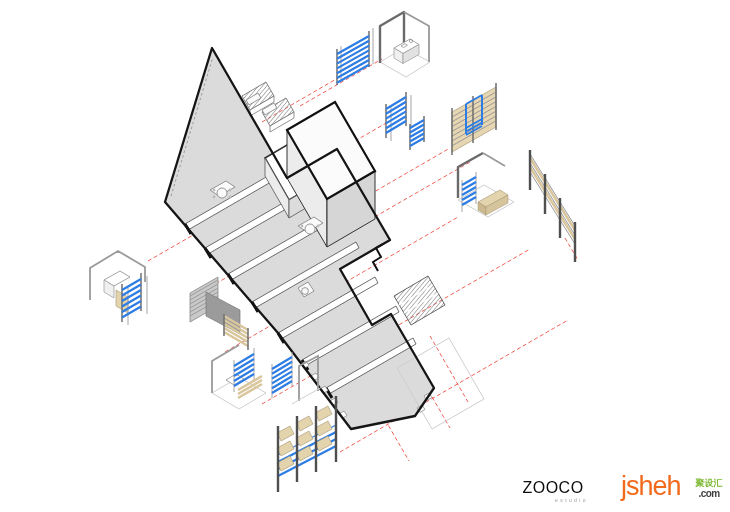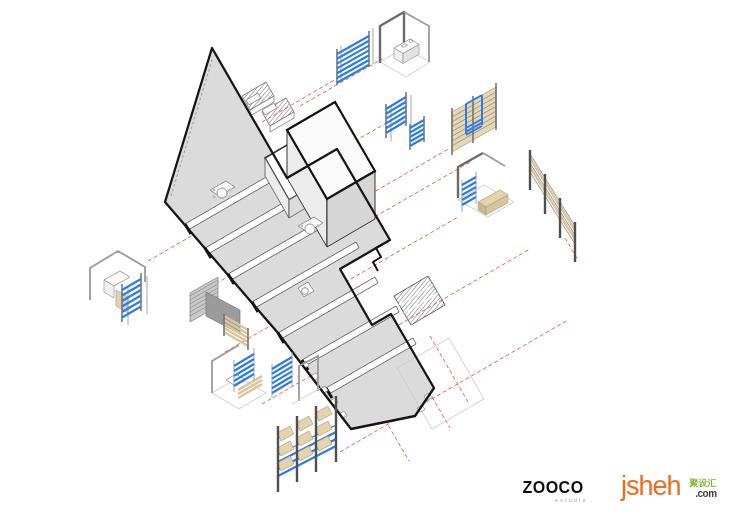--- a/index.html
+++ b/index.html
@@ -24,25 +24,25 @@
   .tanfill{fill:var(--tan);stroke:#a3946e;stroke-width:.6;}
   .tan-slat{stroke:var(--tan2);stroke-width:2.6;fill:none;}
   .gwall{stroke:#6a6a6a;stroke-width:2.4;fill:none;stroke-linejoin:round;}
   .gwall-lt{stroke:#9a9a9a;stroke-width:1.8;fill:none;}
   .ghost{stroke:#cfcfcf;stroke-width:1;fill:none;}
   .whitebox{fill:#ffffff;stroke:#8d8d8d;stroke-width:.8;}
   .glyph{fill:#fafafa;stroke:#7d7d7d;stroke-width:.8;}
 
   
   .zooco{position:absolute;left:518px;top:480px;width:70px;text-align:center;}
-  .zooco .brand{font-weight:bold;font-size:16px;letter-spacing:.5px;color:#0d0d0d;line-height:16px;}
+  .zooco .brand{font-weight:normal;font-size:16px;letter-spacing:.5px;color:#0d0d0d;line-height:16px;}
   .zooco .sub{font-size:5px;letter-spacing:2.4px;color:#9a9a9a;text-align:right;margin-top:1px;}
   .jsheh{position:absolute;left:621px;top:473px;display:flex;align-items:flex-end;}
   .jsheh .brand{color:#f26a1b;font-weight:normal;font-size:27px;letter-spacing:-1px;line-height:27px;}
-  .jsheh .right{display:flex;flex-direction:column;align-items:flex-end;margin-left:9px;}
+  .jsheh .right{display:flex;flex-direction:column;align-items:center;margin-left:15px;}
   .jsheh .cjk{color:#7cb832;font-weight:bold;font-size:9px;line-height:9px;}
   .jsheh .tld{color:#404040;font-weight:bold;font-size:10px;line-height:12px;letter-spacing:-.5px;}
 </style>
 </head>
 <body>
 
 <div class="canvas">
 <svg width="730" height="512" viewBox="0 0 730 512">
   <defs>
     <pattern id="hatch" width="3.2" height="3.2" patternUnits="userSpaceOnUse" patternTransform="rotate(40)">

